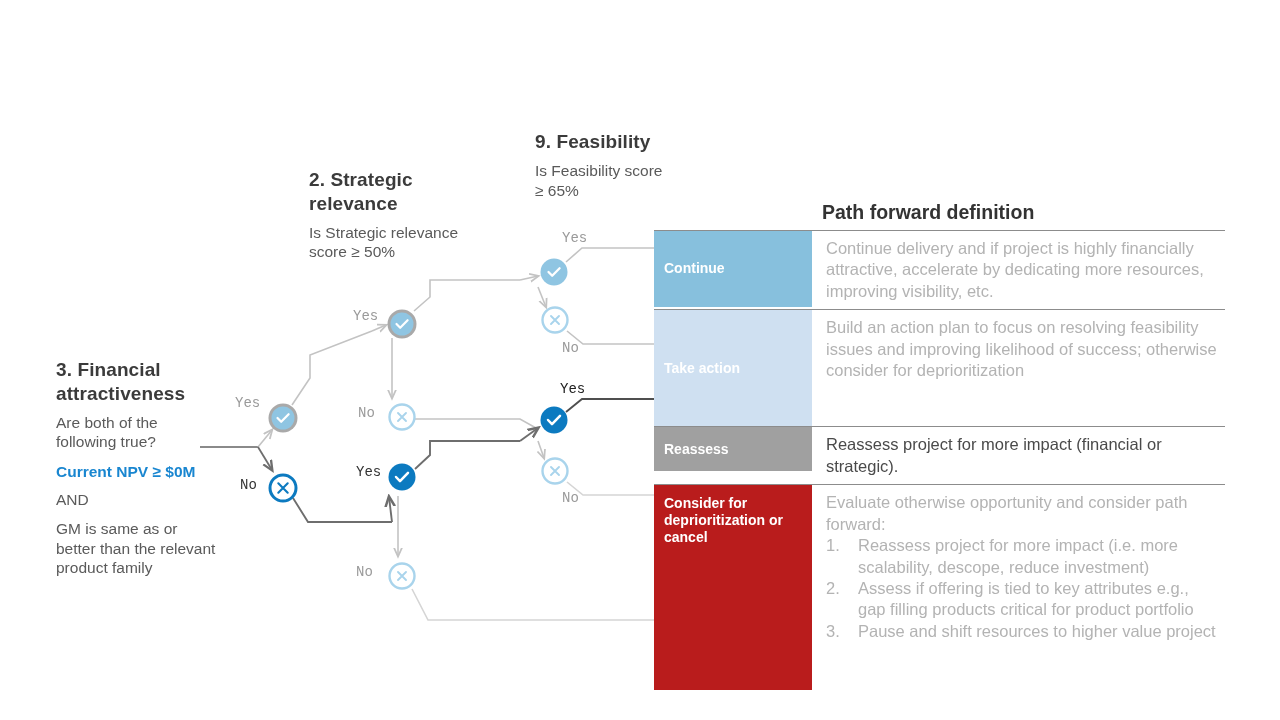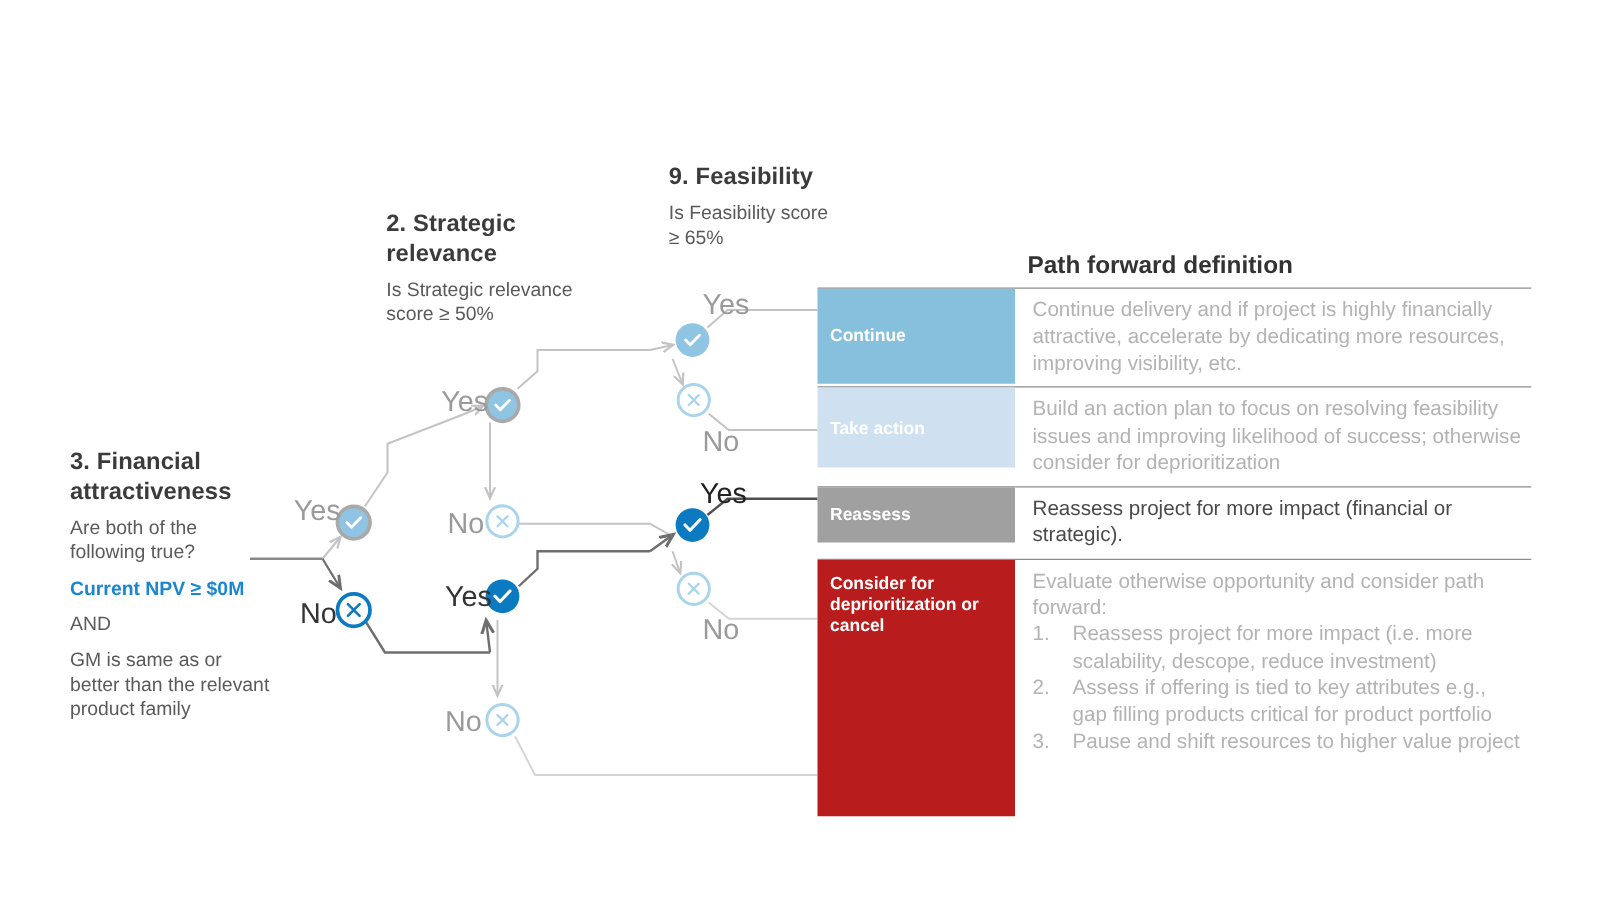--- a/index.html
+++ b/index.html
@@ -58,23 +58,24 @@
   #tree {
     position: absolute;
     left: 0; top: 0;
     width: 1280px; height: 720px;
     pointer-events: none;
   }
 
   
   .blabel {
     position: absolute;
-    font-size: 23px;
+    font-size: 14px;
     color: #9a9a9a;
     white-space: nowrap;
+    font-family: Liberation Mono, monospace;
   }
   .blabel.dark {
     color: #333333;
   }
   .blabel.bold-dark {
     color: #222222;
   }
 
   
   #panel {
@@ -135,21 +136,21 @@
     display: flex;
     margin: 0;
   }
   .plist .num {
     width: 32px;
     min-width: 32px;
   }
   .plist .txt { flex: 1; }
 
   .row-continue   .ptag { height: 76px; }
-  .row-takeaction .ptag { height: 64px; }
+  .row-takeaction .ptag { height: 116px; }
   .row-reassess   .ptag { height: 44px; }
   .row-consider   .ptag { height: 205px; }
 </style>
 </head>
 <body>
 
 <div class="canvas">
 
   <svg id="tree" viewBox="0 0 1280 720" width="1280" height="720">
     <defs>

